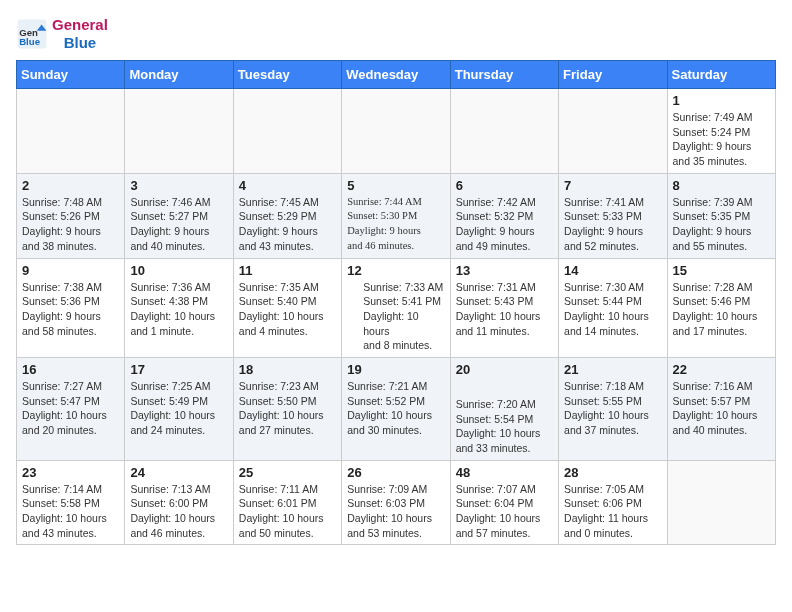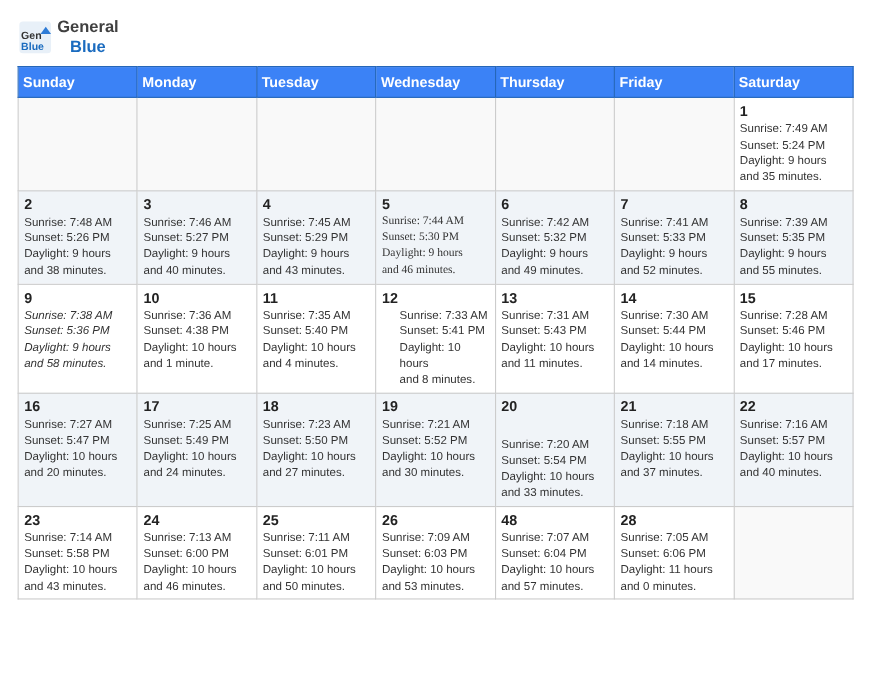--- a/index.html
+++ b/index.html
@@ -88,21 +88,21 @@
 
 <div class="header-area">
   <div class="logo">
     <svg class="logo-icon" viewBox="0 0 40 40">
       <rect x="2" y="2" width="36" height="36" rx="4" fill="#e8f0f8"></rect>
       <text x="4" y="22" font-size="12" font-weight="bold" fill="#333" font-family="Arial">Gen</text>
       <text x="4" y="34" font-size="12" font-weight="bold" fill="#1a6bbf" font-family="Arial">Blue</text>
       <polygon points="32,8 38,16 26,16" fill="#2e7bd6"></polygon>
     </svg>
     <div style="line-height:1.2">
-      <div style="font-size:15px; font-weight:bold; color:#404040;">General</div>
+      <div style="font-size:15px; font-weight:bold; color:#be185d;">General</div>
       <div style="font-size:15px; font-weight:bold; color:#1a6bbf;">Blue</div>
     </div>
   </div>
   <div class="title-block">
     <div class="month-year"></div>
     <div class="location"></div>
   </div>
 </div>
 
 <table class="calendar">
@@ -180,21 +180,21 @@
           <span class="day-number">8</span>
           <div class="day-info" style="white-space: pre-line;">Sunrise: 7:39 AM
 Sunset: 5:35 PM
 Daylight: 9 hours
 and 55 minutes.</div>
         </td>
       </tr>
       <tr>
         <td>
           <span class="day-number">9</span>
-          <div class="day-info" style="white-space: pre-line; font-style: italic;">Sunrise: 7:38 AM
+          <div class="day-info" style="white-space: pre-line;">Sunrise: 7:38 AM
 Sunset: 5:36 PM
 Daylight: 9 hours
 and 58 minutes.</div>
         </td>
         <td>
           <span class="day-number">10</span>
           <div class="day-info" style="white-space: pre-line;">Sunrise: 7:36 AM
 Sunset: 4:38 PM
 Daylight: 10 hours
 and 1 minute.</div>

